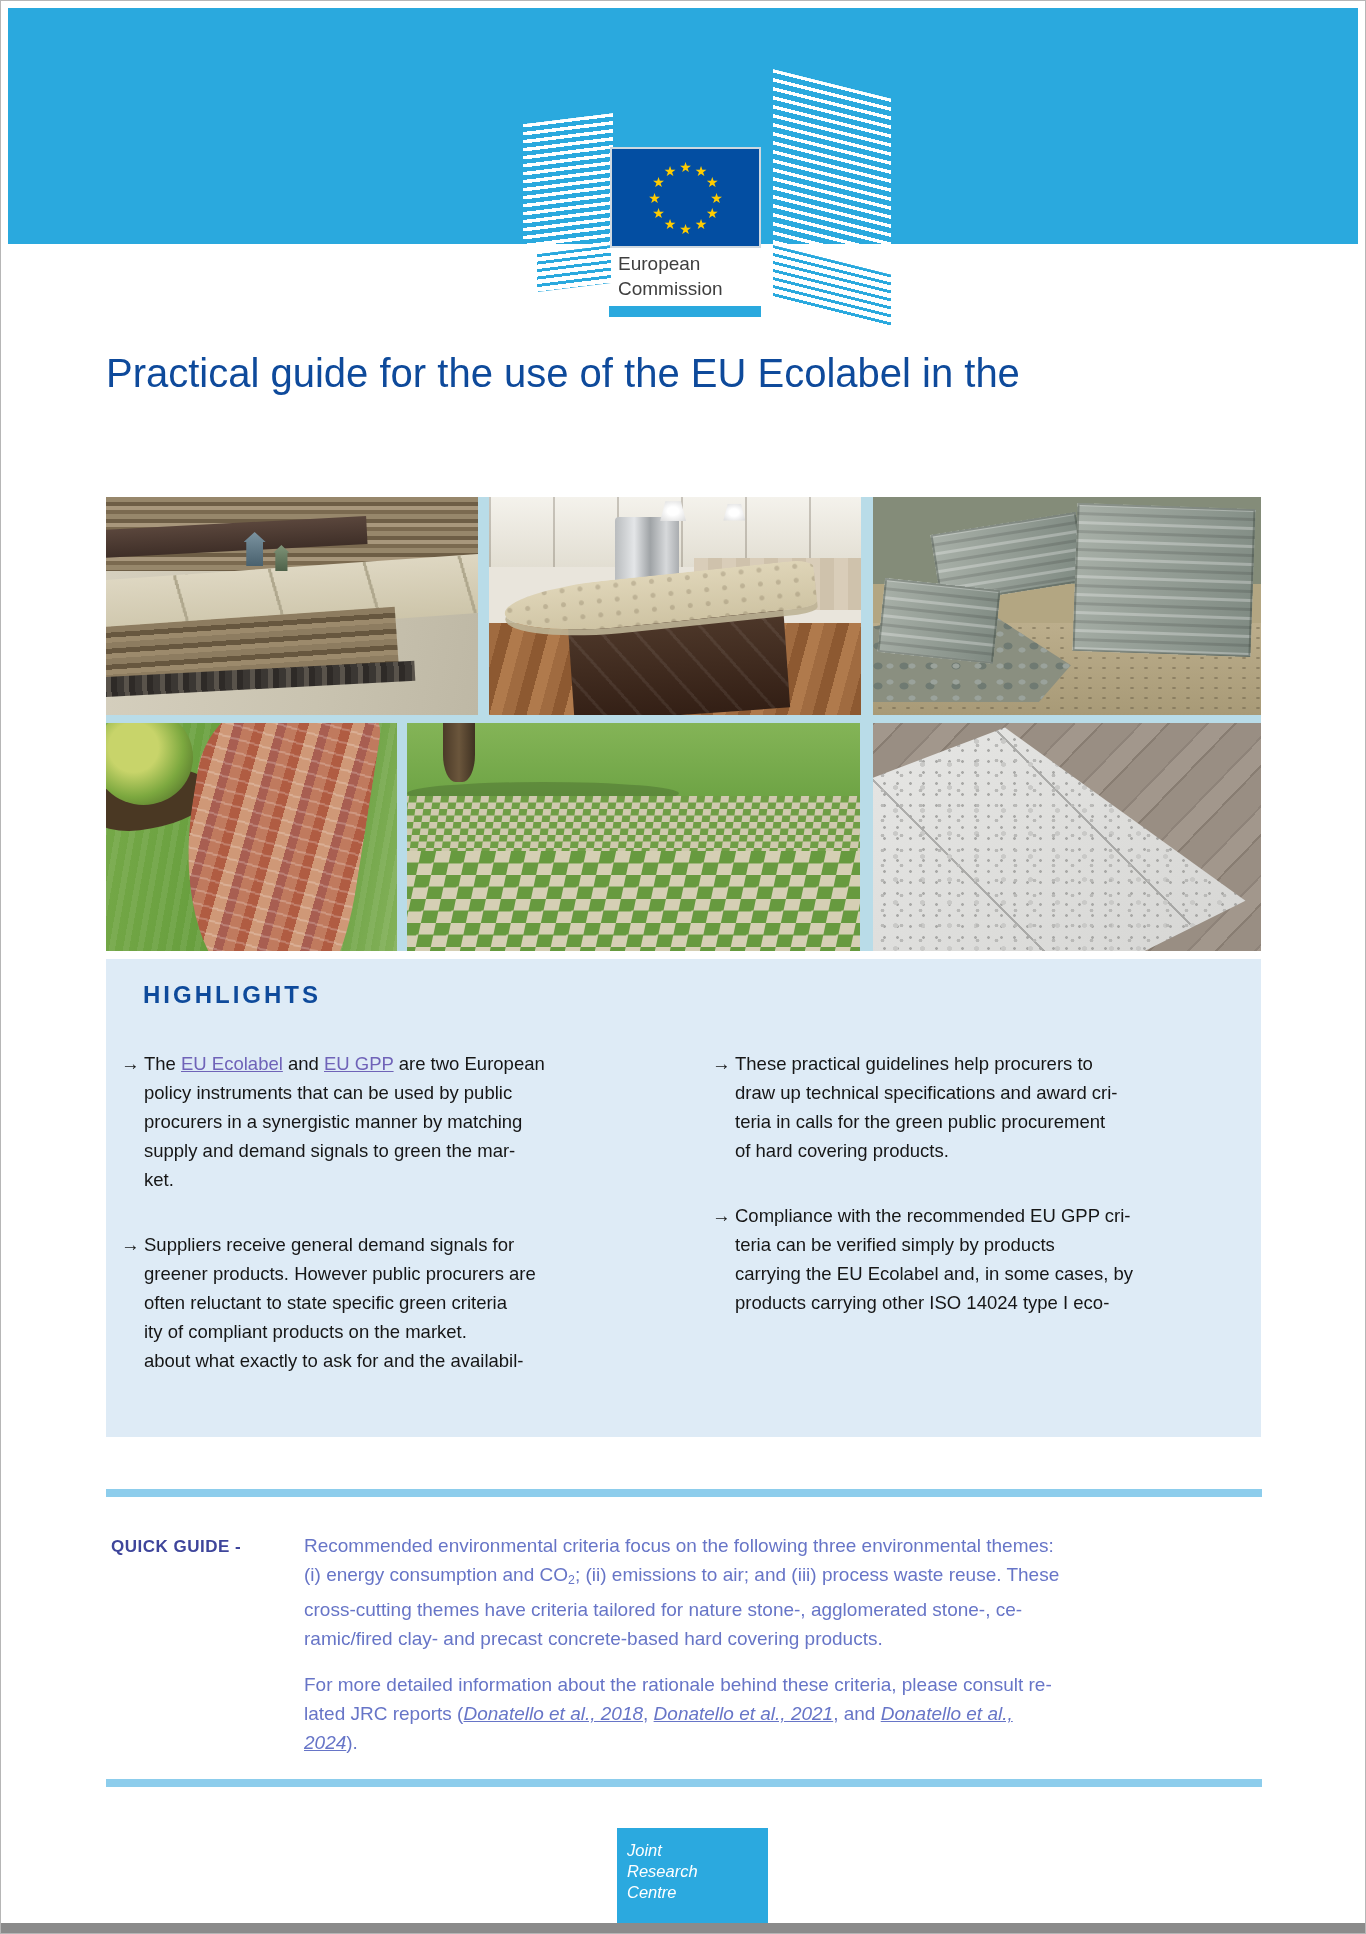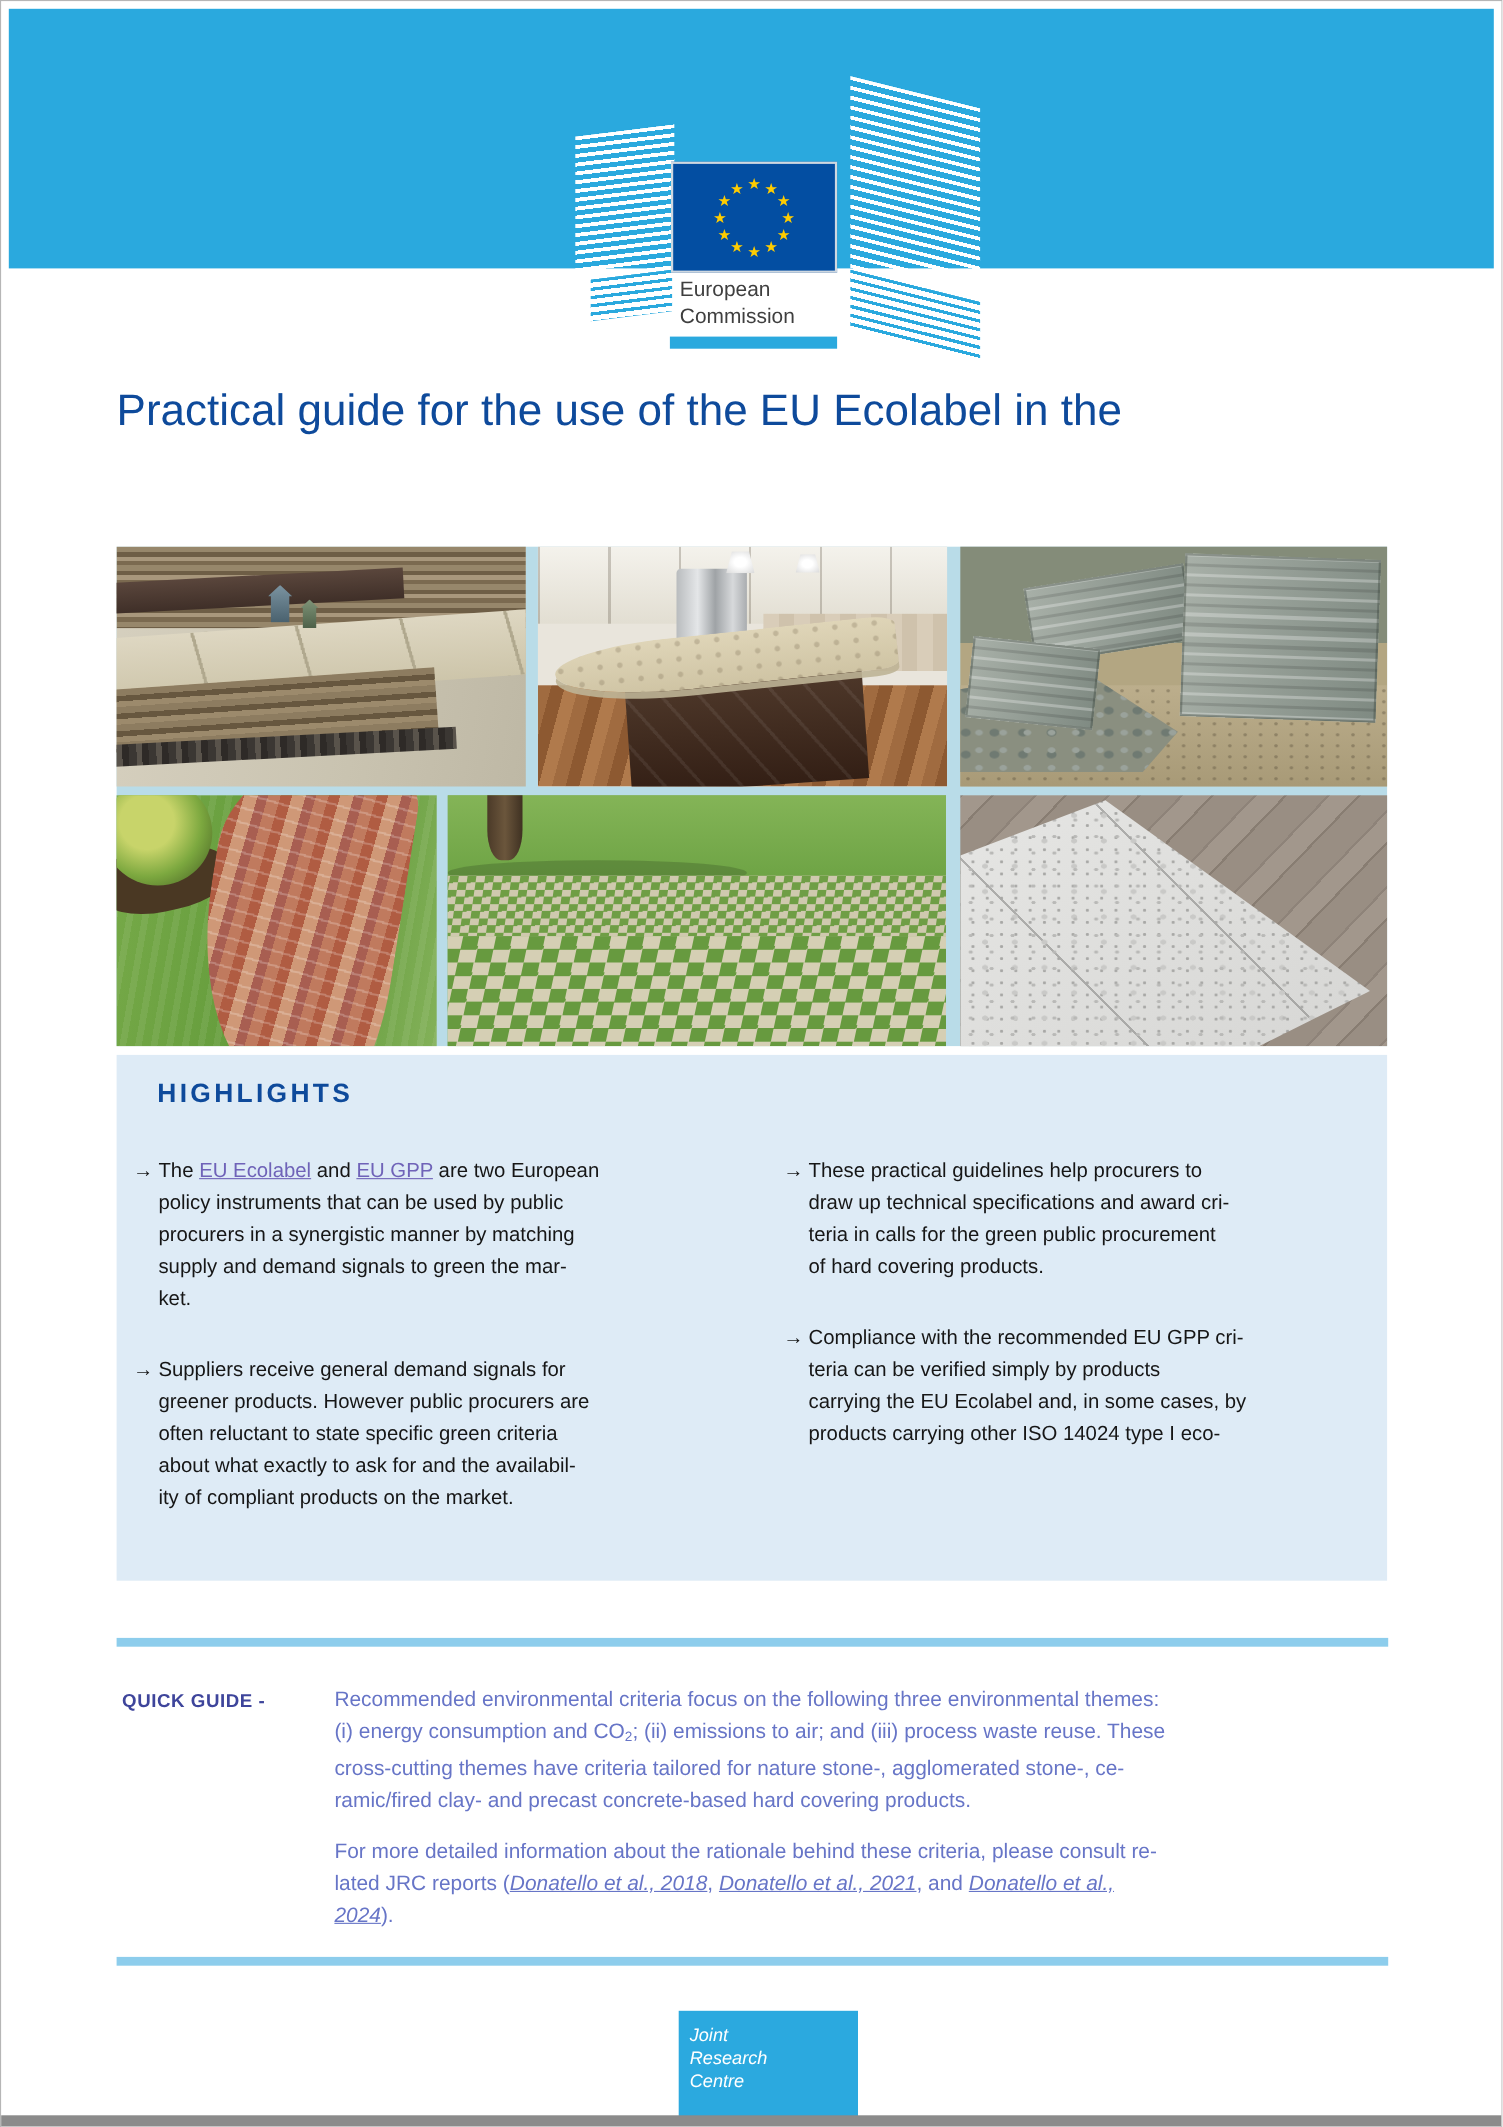--- a/index.html
+++ b/index.html
@@ -121,21 +121,21 @@
   
   .cyan-bar{position:absolute;left:105px;width:1156px;height:8px;background:var(--c-bar,#8DCDEC);}
   #bar1{top:1488px;} #bar2{top:1778px;}
 
   
   .qg-label{position:absolute;left:110px;top:1536px;font-size:17px;font-weight:bold;color:var(--c-qglabel,#3E459B);letter-spacing:0.5px;}
   .qg-body{position:absolute;left:303px;top:1530px;width:960px;font-size:19px;line-height:29px;color:var(--c-qgbody,#6775C7);}
   .qg-body .para{margin:0 0 17px 0;}
 
   
-  .jrc-box{position:absolute;left:616px;top:1827px;width:163px;height:97px;background:var(--c-jrc,#2BA9DF);
+  .jrc-box{position:absolute;left:616px;top:1827px;width:151px;height:97px;background:var(--c-jrc,#2BA9DF);
     box-sizing:border-box;padding:12px 2px 0 10px;color:#fff;font-style:italic;font-size:16.5px;line-height:21px;}
   .bottom-strip{position:absolute;left:0;bottom:0;width:100%;height:10px;background:#8b8b8b;}
 </style>
 </head>
 <body>
 
 <div id="page">
 
   <div class="band"></div>
   <div class="stripes stripes-left-white"></div>
@@ -221,22 +221,22 @@
             <div class="line">supply and demand signals to green the mar-</div>
             <div class="line">ket.</div>
           </div>
       </div>
       <div class="bullet">
         <span class="arrow">→</span>
         <div class="bullet-text">
             <div class="line">Suppliers receive general demand signals for</div>
             <div class="line">greener products. However public procurers are</div>
             <div class="line">often reluctant to state specific green criteria</div>
+            <div class="line">ity of compliant products on the market.</div>
             <div class="line">about what exactly to ask for and the availabil-</div>
-            <div class="line">ity of compliant products on the market.</div>
           </div>
       </div>
     </div>
     <div class="hl-col hl-col-right">
       <div class="bullet">
         <span class="arrow">→</span>
         <div class="bullet-text">
             <div class="line">These practical guidelines help procurers to</div>
             <div class="line">draw up technical specifications and award cri-</div>
             <div class="line">teria in calls for the green public procurement</div>

